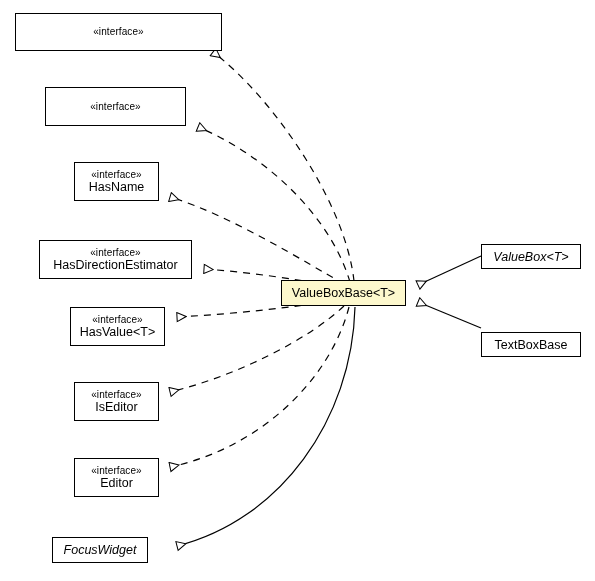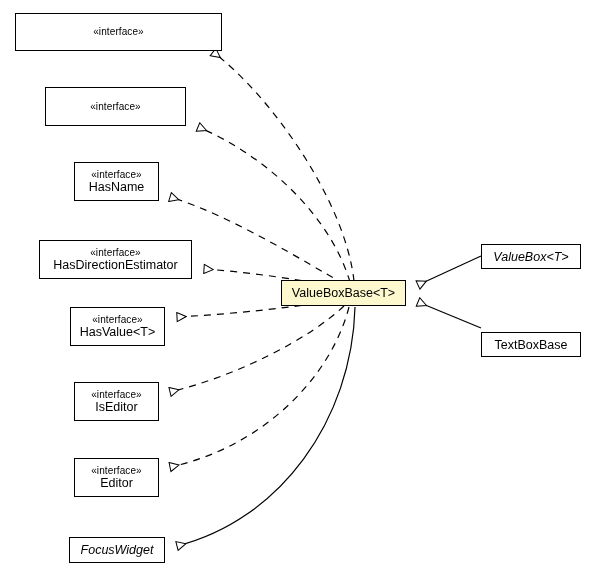--- a/index.html
+++ b/index.html
@@ -107,21 +107,21 @@
   <div class="uml-node" style="left:74px; top:382px; width:85px; height:39px;">
     <div class="stereotype">«interface»</div>
     <div class="node-name">IsEditor</div>
   </div>
 
   <div class="uml-node" style="left:74px; top:458px; width:85px; height:39px;">
     <div class="stereotype">«interface»</div>
     <div class="node-name">Editor</div>
   </div>
 
-  <div class="uml-node" style="left:69px; top:537px; width:96px; height:26px;">
+  <div class="uml-node" style="left:52px; top:537px; width:96px; height:26px;">
     <div class="node-name abstract">FocusWidget</div>
   </div>
 
   <div class="uml-node highlight" style="left:281px; top:280px; width:125px; height:26px;">
     <div class="node-name">ValueBoxBase&lt;T&gt;</div>
   </div>
 
   <div class="uml-node" style="left:481px; top:244px; width:100px; height:25px;font-style:italic;">
     <div class="node-name">ValueBox&lt;T&gt;</div>
   </div>

